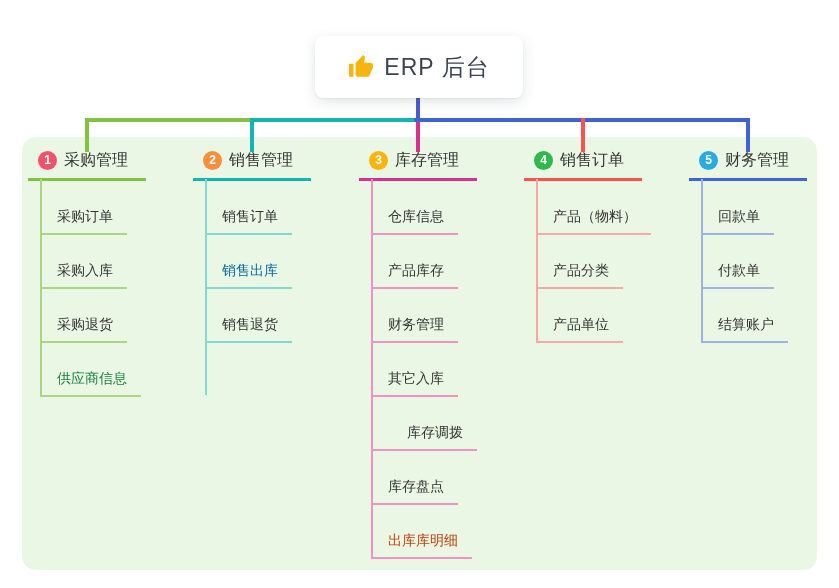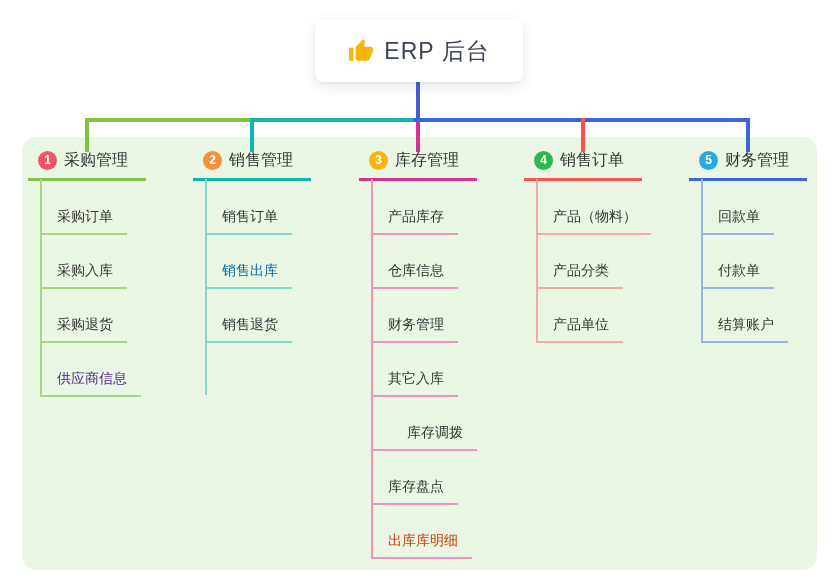--- a/index.html
+++ b/index.html
@@ -7,21 +7,21 @@
   .canvas{
     position:relative;width:839px;height:588px;background:#ffffff;overflow:hidden;
     font-family:"Liberation Sans","DejaVu Sans",sans-serif;
   }
   .panel{
     position:absolute;left:22px;top:137px;width:795px;height:433px;
     border-radius:14px;
   }
   
   .root-node{
-    position:absolute;left:315px;top:20px;width:208px;height:62px;
+    position:absolute;left:315px;top:36px;width:208px;height:62px;
     background:#ffffff;border-radius:8px;
     box-shadow:0 1px 2px rgba(0,0,0,.05),0 4px 14px rgba(60,70,90,.14);
     display:flex;align-items:center;justify-content:center;gap:10px;
     z-index:5;
   }
   .root-title{font-size:23px;font-weight:500;color:#3b4453;letter-spacing:1px;}
   .thumb-icon{display:inline-flex;width:26px;height:26px;}
   
   .hline,.vline-conn{position:absolute;z-index:1;}
   .hline{height:4px;}
@@ -84,21 +84,21 @@
           <div class="child">
             <div class="child-pill" style="border-bottom-color: rgb(169, 214, 133); color: rgb(51, 51, 51);">采购订单</div>
           </div>
           <div class="child">
             <div class="child-pill" style="border-bottom-color: rgb(169, 214, 133); color: rgb(51, 51, 51);">采购入库</div>
           </div>
           <div class="child">
             <div class="child-pill" style="border-bottom-color: rgb(169, 214, 133); color: rgb(51, 51, 51);">采购退货</div>
           </div>
           <div class="child">
-            <div class="child-pill" style="border-bottom-color: rgb(169, 214, 133); color: #4c1d95;">供应商信息</div>
+            <div class="child-pill" style="border-bottom-color: rgb(169, 214, 133); color: #15803d;">供应商信息</div>
           </div>
         </div>
       </div>
       <div class="branch" style="left: 193px;">
         <div class="branch-header" style="border-bottom-color: rgb(19, 181, 177);">
           <span class="badge" style="background: rgb(247, 143, 61);">2</span>
           <span class="branch-label" style="color: rgb(51, 51, 51);">销售管理</span>
         </div>
         <div class="branch-vline" style="top: 29px; height: 216px; background: rgb(126, 218, 210);"></div>
         <div class="children">
@@ -114,24 +114,24 @@
         </div>
       </div>
       <div class="branch" style="left: 359px;">
         <div class="branch-header" style="border-bottom-color: rgb(214, 48, 145);">
           <span class="badge" style="background: rgb(251, 180, 12);">3</span>
           <span class="branch-label" style="color: rgb(51, 51, 51);">库存管理</span>
         </div>
         <div class="branch-vline" style="top: 29px; height: 378px; background: rgb(241, 146, 197);"></div>
         <div class="children">
           <div class="child">
-            <div class="child-pill" style="border-bottom-color: rgb(241, 146, 197); color: rgb(51, 51, 51);">产品库存</div>
+            <div class="child-pill" style="border-bottom-color: rgb(241, 146, 197); color: rgb(51, 51, 51);">仓库信息</div>
           </div>
           <div class="child">
-            <div class="child-pill" style="border-bottom-color: rgb(241, 146, 197); color: rgb(51, 51, 51);">仓库信息</div>
+            <div class="child-pill" style="border-bottom-color: rgb(241, 146, 197); color: rgb(51, 51, 51);">产品库存</div>
           </div>
           <div class="child">
             <div class="child-pill" style="border-bottom-color: rgb(241, 146, 197); color: rgb(51, 51, 51);">财务管理</div>
           </div>
           <div class="child">
             <div class="child-pill" style="border-bottom-color: rgb(241, 146, 197); color: rgb(51, 51, 51);">其它入库</div>
           </div>
           <div class="child">
             <div class="child-pill" style="border-bottom-color: rgb(241, 146, 197); color: rgb(51, 51, 51); padding-left: 36px;">库存调拨</div>
           </div>

